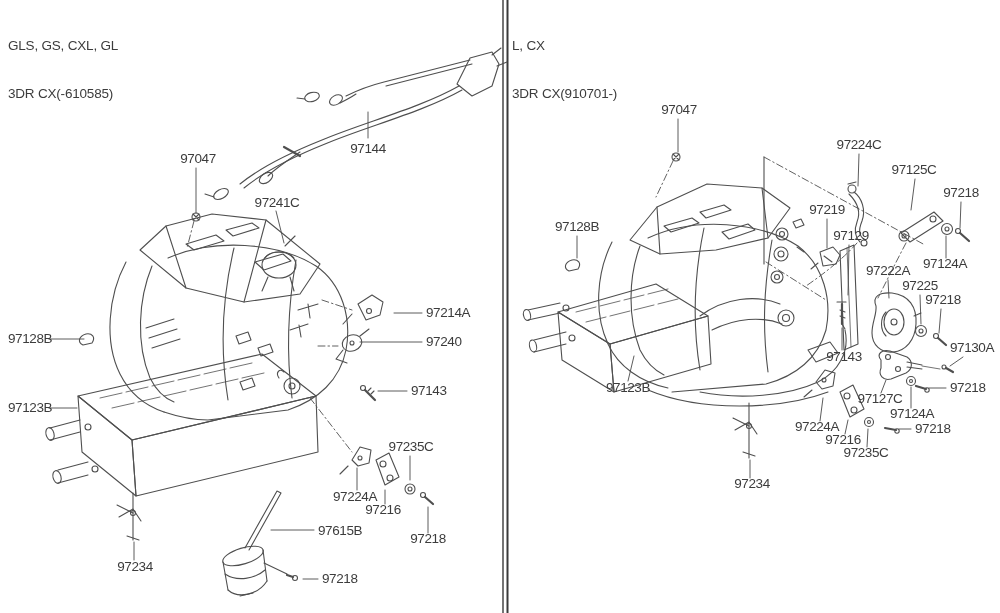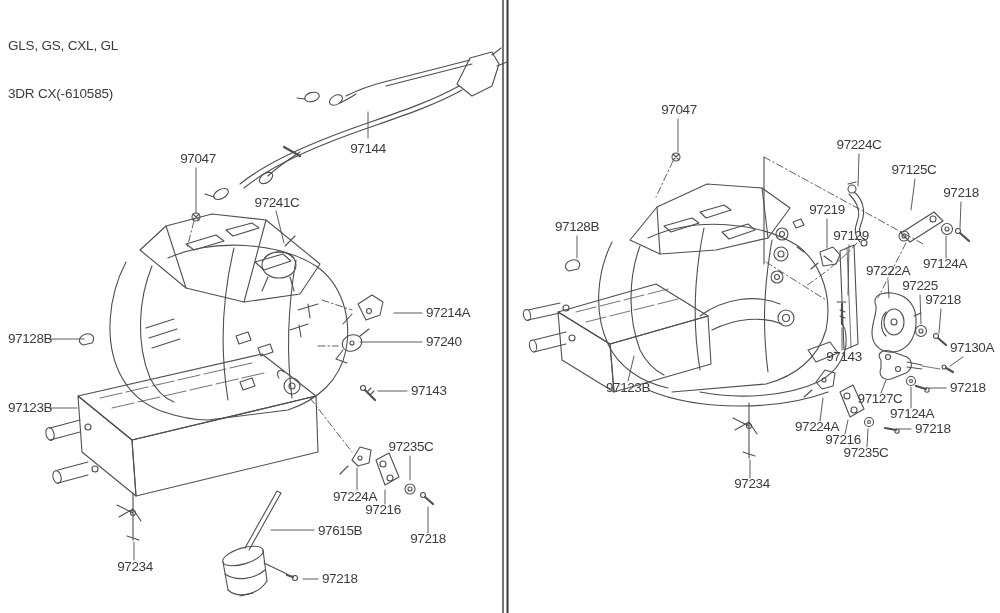--- a/index.html
+++ b/index.html
@@ -18,20 +18,24 @@
   .divline{stroke:#3a3a3a;}
 </style>
 </head>
 <body>
 
 <div id="stage">
 
   <div class="hdr hdr-left">
     <div>GLS, GS, CXL, GL</div>
     <div>3DR CX(-610585)</div>
+  </div>
+  <div class="hdr hdr-right">
+    <div>L, CX</div>
+    <div>3DR CX(910701-)</div>
   </div>
 
   <svg width="1000" height="613" viewBox="0 0 1000 613">
 
     <g>
       <line class="divline" x1="503" y1="0" x2="503" y2="613" stroke-width="1.4"></line>
       <line class="divline" x1="507.5" y1="0" x2="507.5" y2="613" stroke-width="2"></line>
     </g>
 
     <g class="art">

